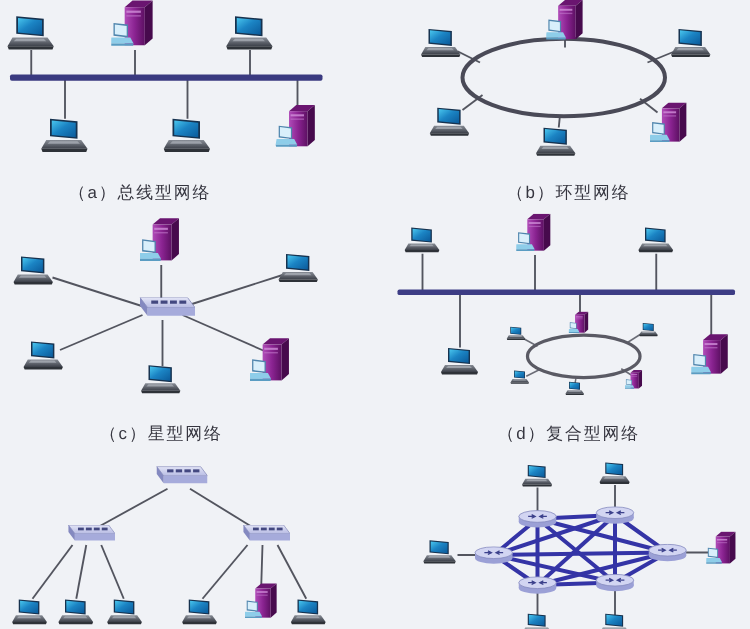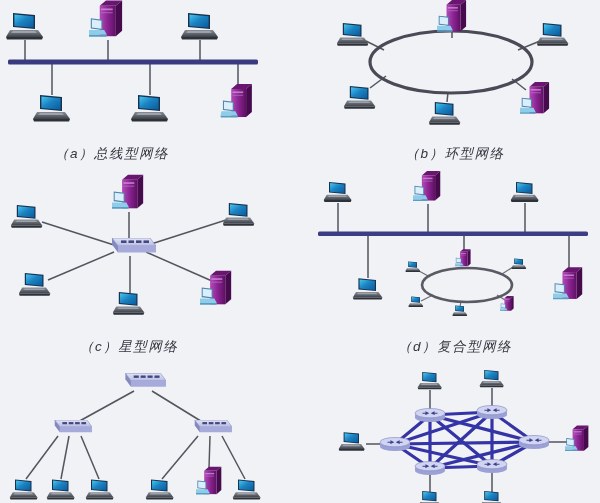--- a/index.html
+++ b/index.html
@@ -1,21 +1,21 @@
 <!DOCTYPE html>
 <html><head>
 <meta charset="utf-8">
 <style>
   html,body{margin:0;padding:0;}
   body{
     width:600px;height:503px;overflow:hidden;
     background:#f0f2f6;
     font-family:"Liberation Sans","DejaVu Sans",sans-serif;
   }
-  #figure-root{width:600px;height:503px;position:relative;font-style:italic;}
+  #figure-root{width:600px;height:503px;position:relative;}
   svg{display:block;}
   .caption{
     font-size:13.5px;
     fill:#35353f;
     letter-spacing:1.5px;
     font-family:"Liberation Sans","DejaVu Sans",sans-serif;
   }
   .connector{stroke:#53555f;stroke-width:1.5;fill:none;}
   .connector-thin{stroke:#6a6c76;stroke-width:1.2;fill:none;}
   .mesh-link{stroke:#3434a6;stroke-width:3.2;stroke-linecap:round;fill:none;}

